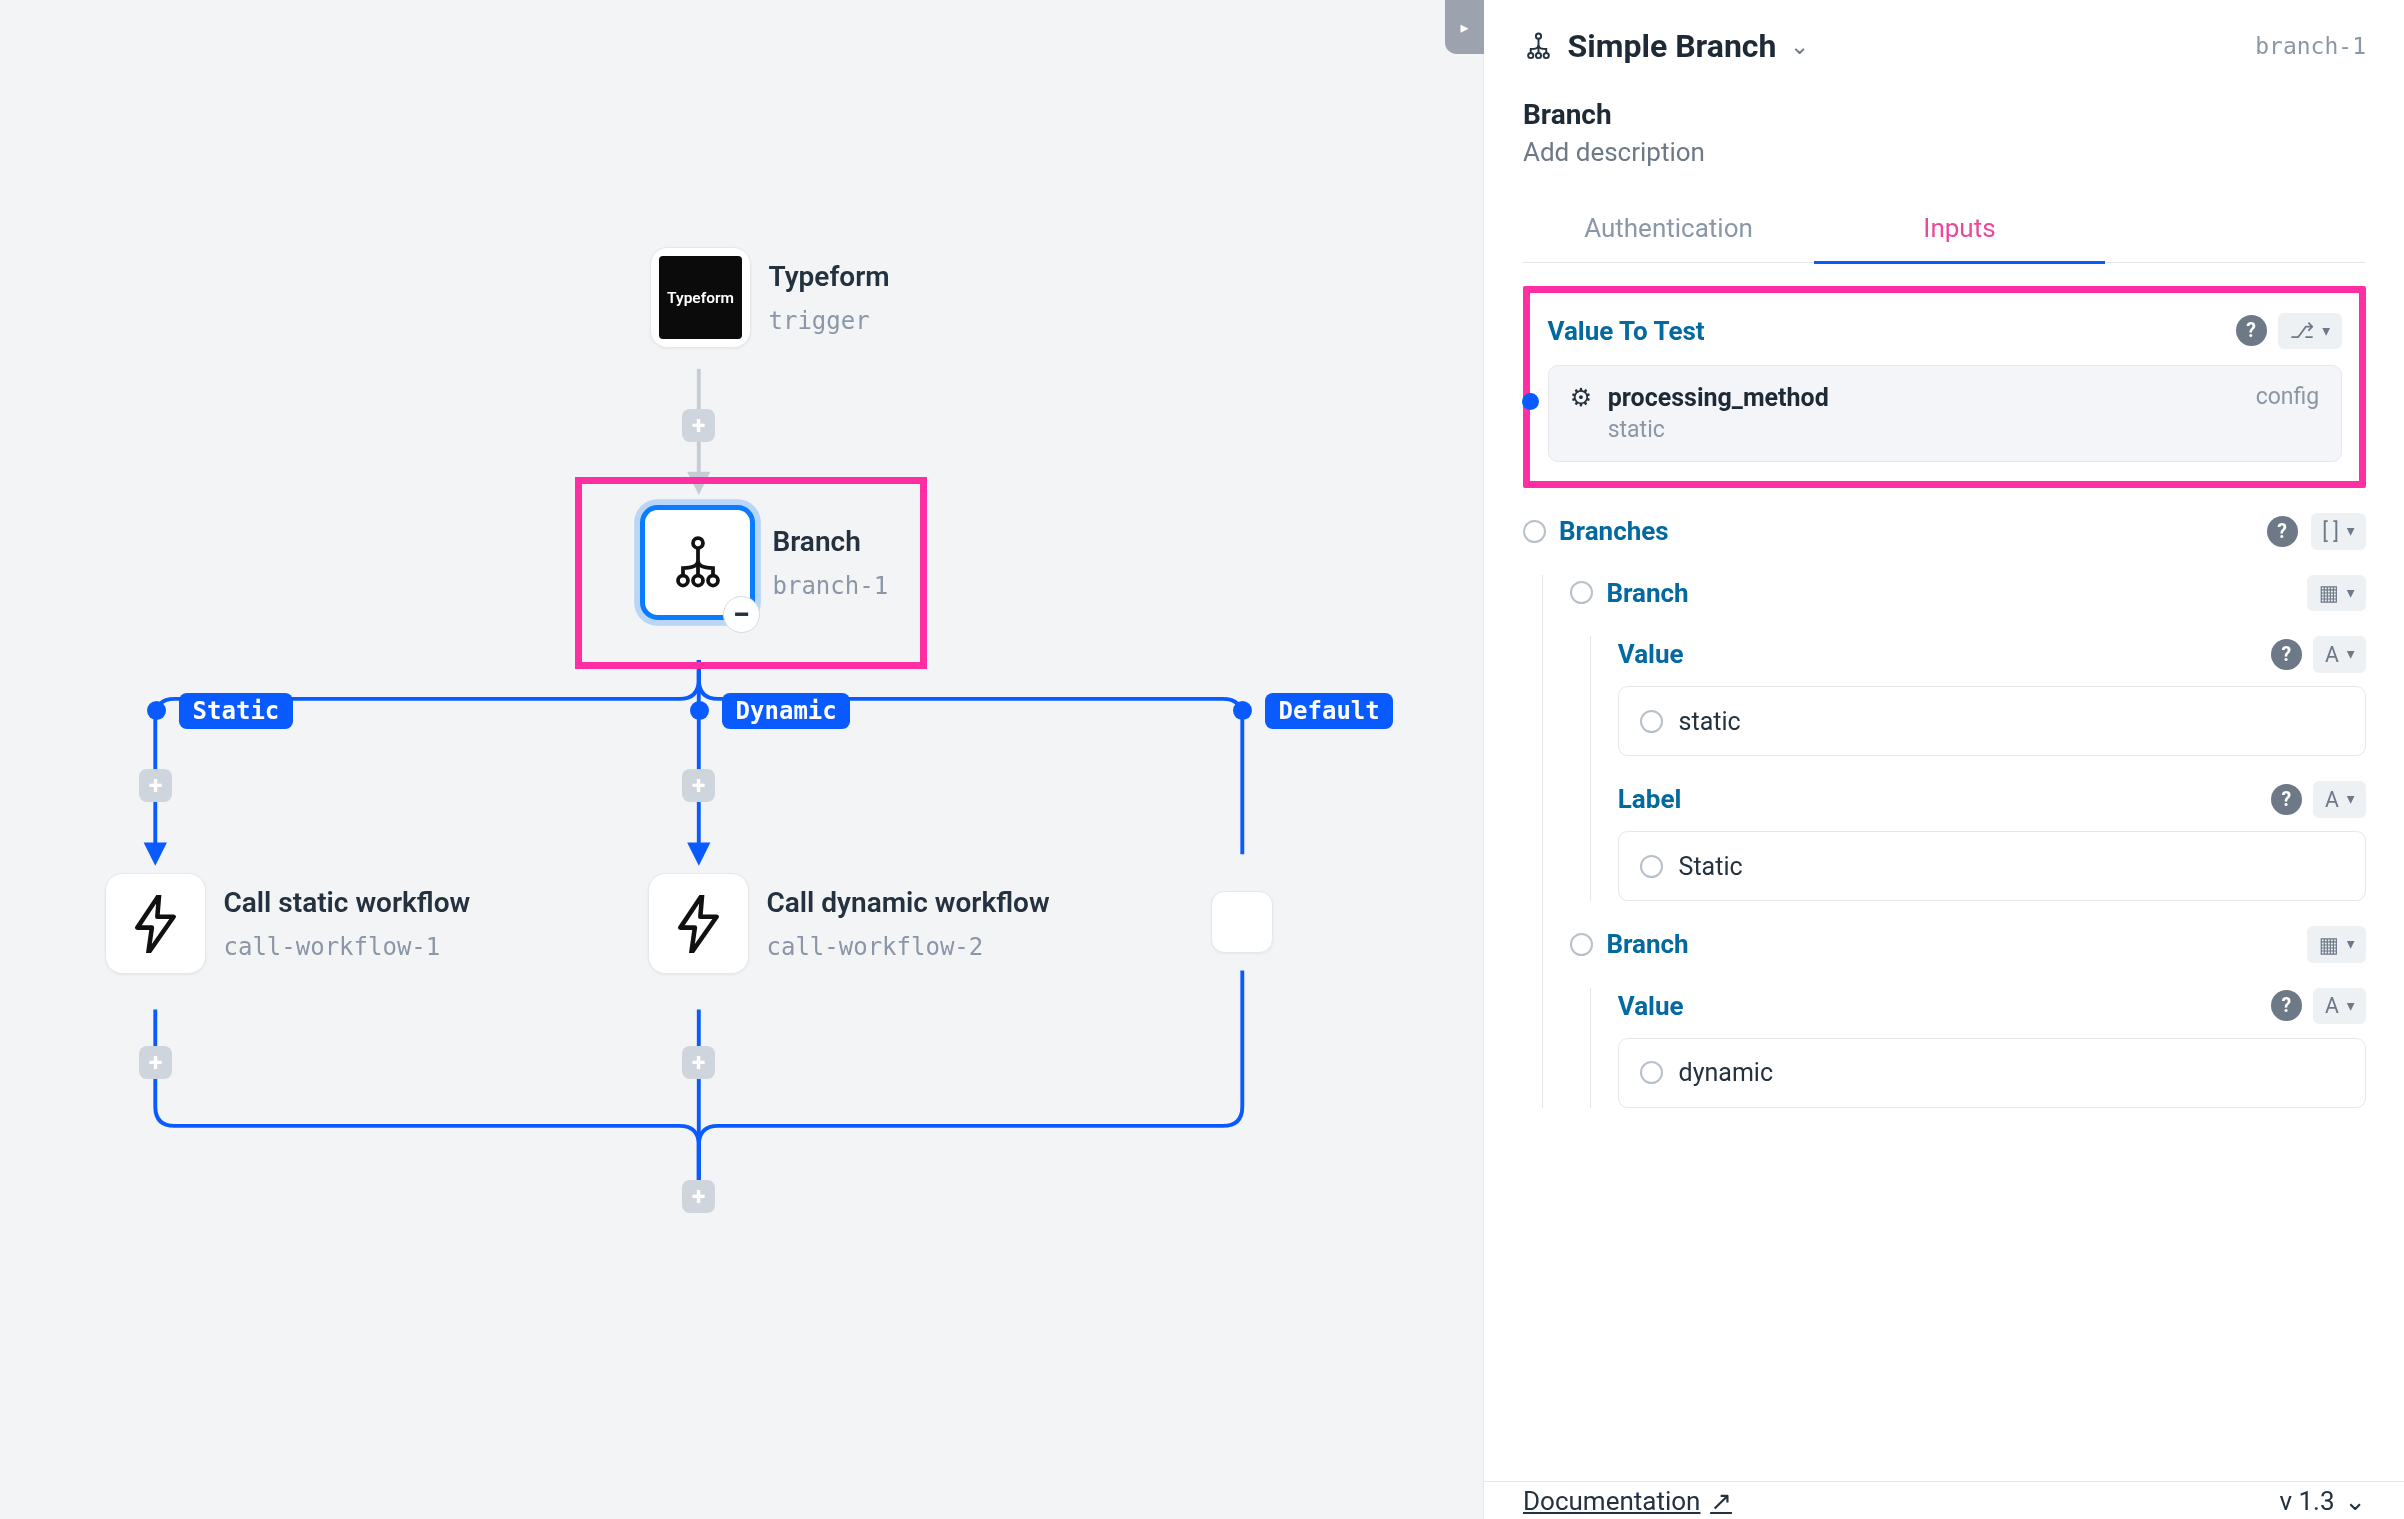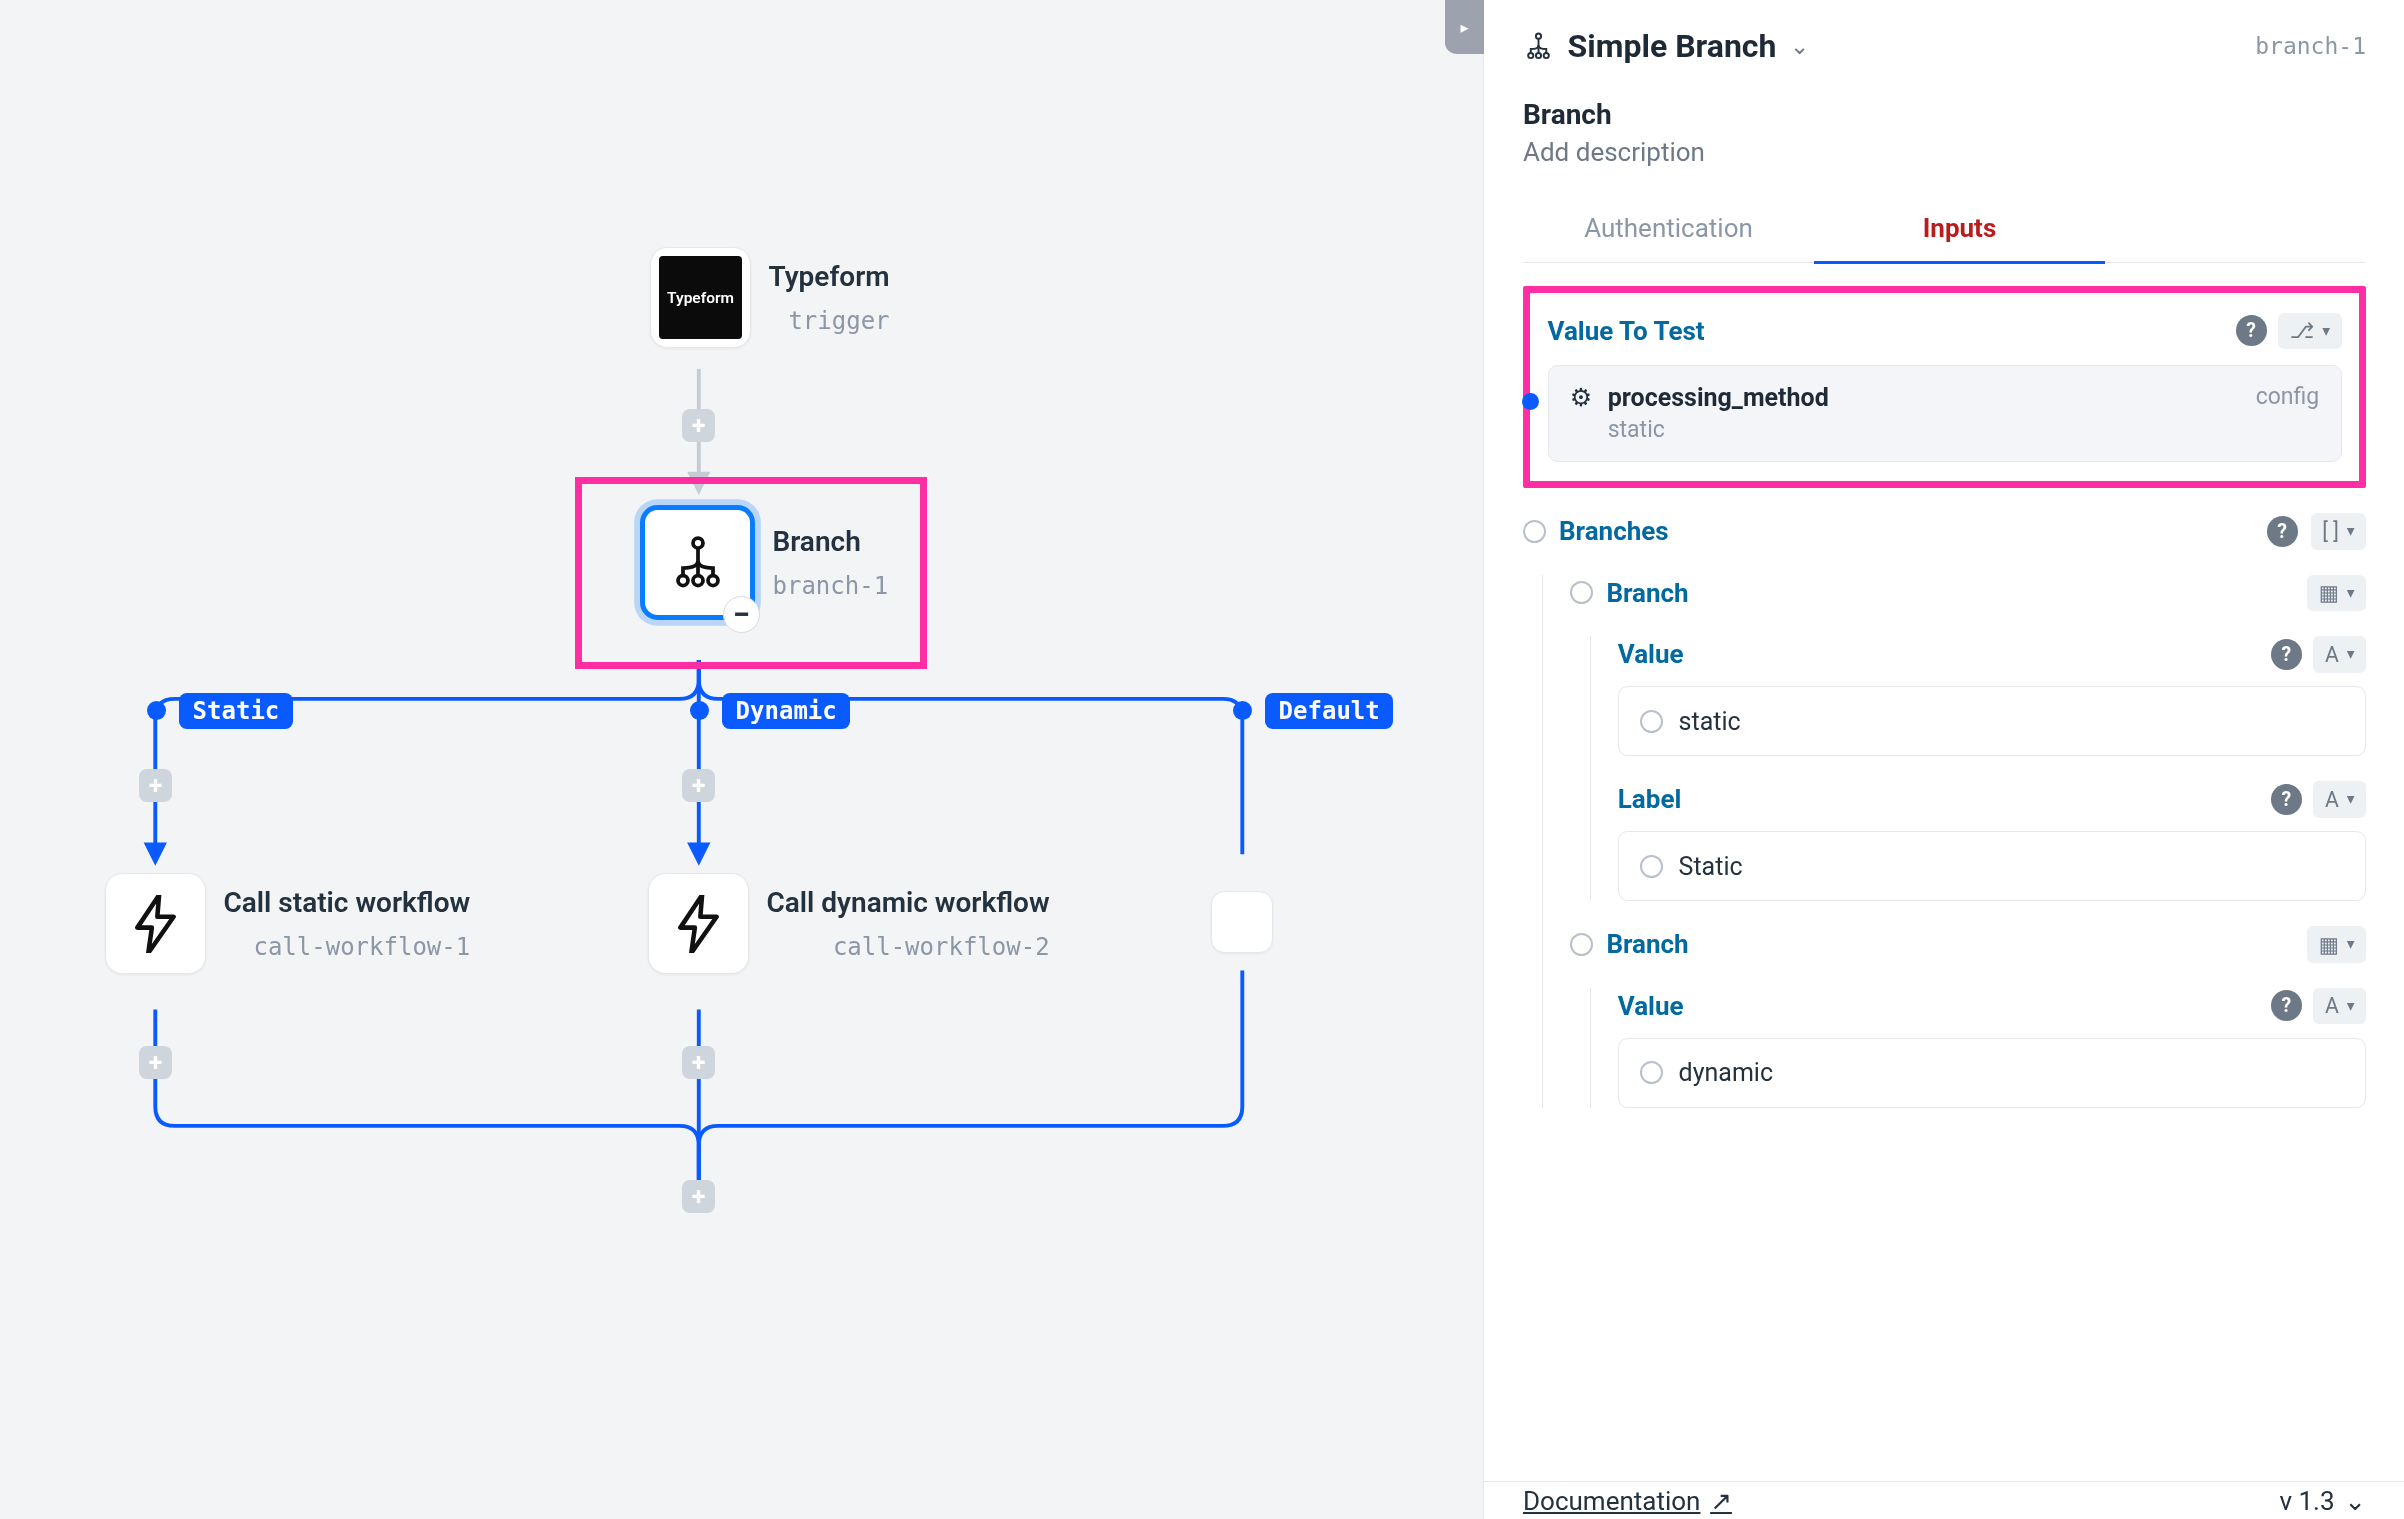--- a/index.html
+++ b/index.html
@@ -45,21 +45,21 @@
   .node-box {
     width: 101px; height: 101px;
     background: #fff;
     border: 1.9px solid #e5e7eb;
     border-radius: 17.5px;
     display: flex; align-items: center; justify-content: center;
     box-shadow: 0 1px 2.9px rgba(0,0,0,.06);
   }
   .node-box.small { width: 62px; height: 62px; border-radius: 13.6px; }
   .node-title { font-size: 28px; font-weight: 600; color: #24313f; }
-  .node-sub { font-size: 24px; color: #8b97a6; font-family: ui-monospace,monospace; margin-top:14px;text-align:right;}
+  .node-sub { font-size: 24px; color: #8b97a6; font-family: ui-monospace,monospace; margin-top:14px;}
   .logo-typeform {
     width: 83px; height: 83px; background: #0b0b0b;
     display:flex;align-items:center;justify-content:center;
     color:#fff;font-size:15.5px;font-weight:600;border-radius:3.9px;
   }
   .highlight-pink { outline: 7.8px solid #ff2fa3; outline-offset:-3.9px;}
   .branch-selected .node-box {
     border: 5.8px solid #0a7cff;
     box-shadow: 0 0 0 5.8px rgba(10,124,255,.25);
   }
@@ -98,21 +98,21 @@
   .sb-row1 { display:flex; align-items:center; gap:13.6px; }
   .sb-title { font-size:32px; font-weight:700; color:#1f2a37; }
   .sb-id { margin-left:auto; font-size:23px; color:#8b97a6; font-family:ui-monospace,monospace; }
   .sb-name { margin-top:33px; font-size:28px; font-weight:700; color:#1f2a37; }
   .sb-desc { margin-top:5.8px; font-size:26px; color:#6d7987; }
   .tabs { display:flex; border-bottom: 1.9px solid #e5e7eb; margin-top:29px; }
   .tab { flex:0 0 auto; padding: 17.5px 9.7px; font-size:26px; color:#8b97a6; text-align:center; cursor:pointer; }
   .tab:nth-child(1){ width: 291px; }
   .tab:nth-child(2){ width: 291px; }
   .tab:nth-child(3){ width: 291px; }
-  .tab.active { color:#b91c1c; font-weight:700; border-bottom:3.9px solid #0a5bff; margin-bottom:-1.9px; }
+  .tab.active { color:#ec4899; font-weight:400; border-bottom:3.9px solid #0a5bff; margin-bottom:-1.9px; }
 
   .sb-body { flex:1; overflow:auto; padding: 0 39px 19.4px 39px; }
   .field-block { margin-top: 25px; }
   .field-head { display:flex; align-items:center; gap:11.6px; }
   .field-label { font-size:26px; font-weight:700; color:#0369a1; flex:1; }
   .help-icon {
     width:31px;height:31px;border-radius:50%;background:#6d7987;color:#fff;
     display:flex;align-items:center;justify-content:center;font-size:19.4px;font-weight:700;
     cursor:pointer;
   }

